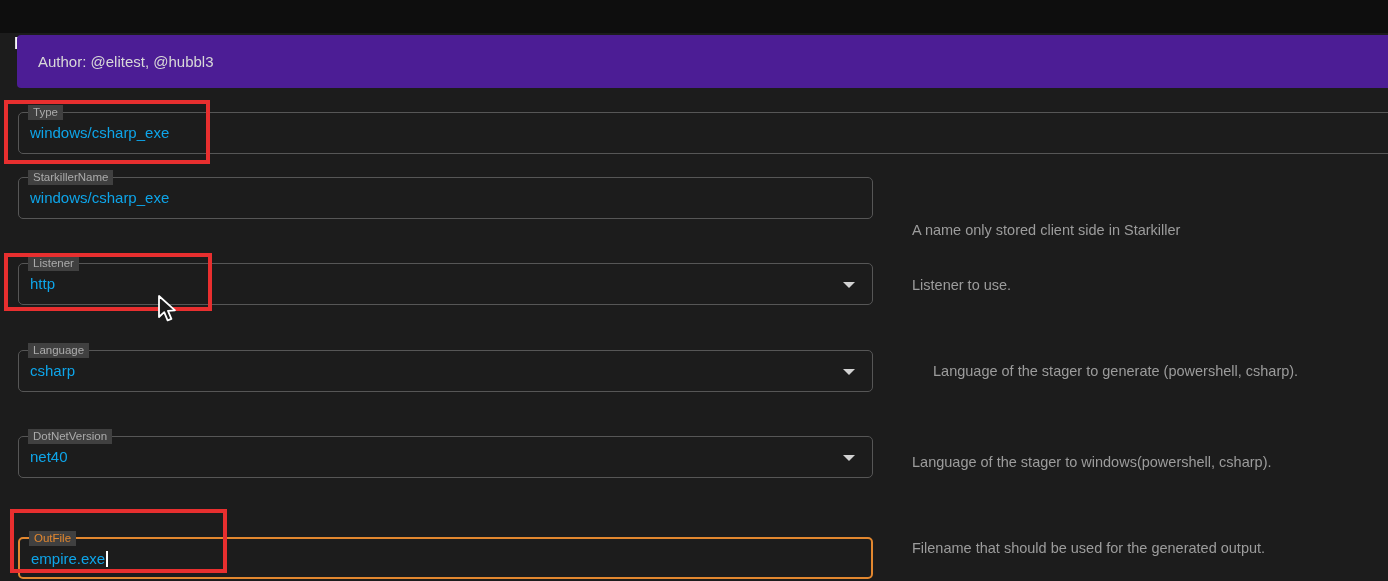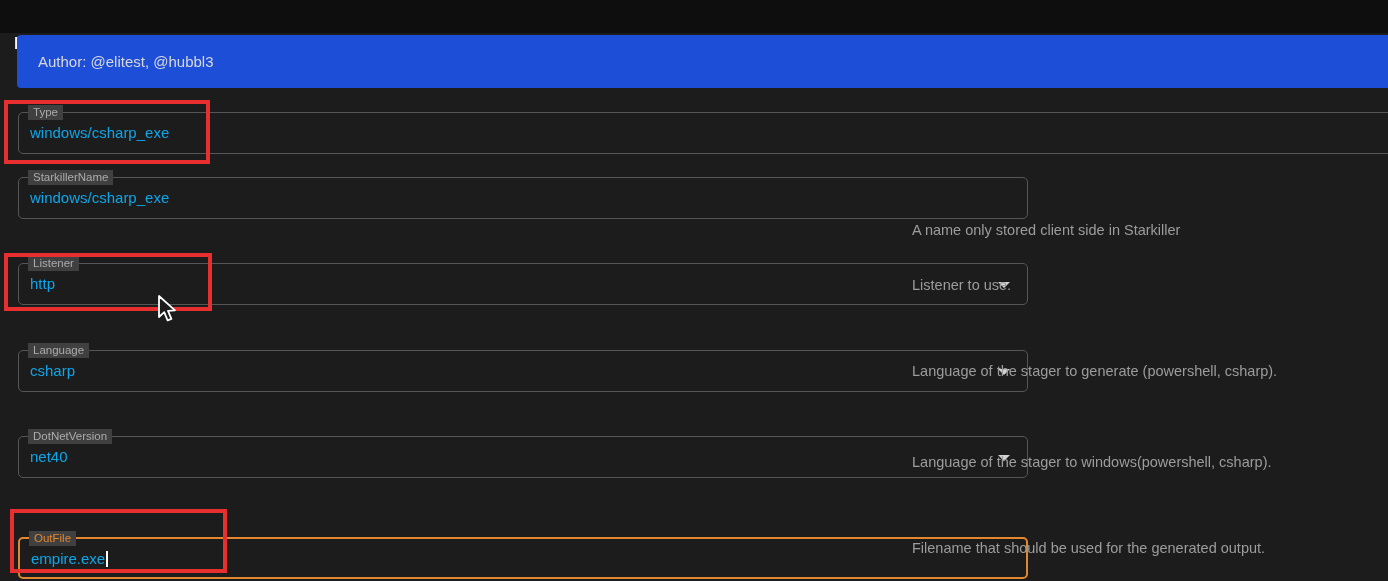--- a/index.html
+++ b/index.html
@@ -13,32 +13,32 @@
   .topbar {
     position:absolute; top:0; left:0; right:0; height:33px;
     background:#0e0e0e;
   }
   .page-title {
     position:absolute; left:14px; top:6px;
     font-size:17px; font-weight:bold; color:#f5f5f5; letter-spacing:0.2px;margin-top:28px;
   }
   .author-panel {
     position:absolute; left:17px; right:0; top:35px; height:53px;
-    background:#1d4ed8; border-radius:4px 0 0 4px;
+    background:#4c1d95; border-radius:4px 0 0 4px;
   }
   .author-text {
     position:absolute; left:21px; top:0; line-height:53px;
     font-size:15px; color:#d8d8d8;
   }
   .field {
     position:absolute; left:18px; height:42px;
     border:1px solid #565656; border-radius:5px;
     background:transparent;
   }
-  .field-std { width:1010px; }
+  .field-std { width:855px; }
   .field-full { right:-6px; }
   .field-label {
     position:absolute; top:-8px; left:9px;
     background:#404040; padding:0 5px;
     font-size:11.5px; color:#ababab; line-height:15px;
   }
   .field-value {
     position:absolute; left:11px; top:11px;
     font-size:15px; color:#0ea5e9; white-space:nowrap;
   }
@@ -92,21 +92,21 @@
   <span class="field-value">http</span>
   <span class="select-arrow"></span>
 </div>
 <div class="help-text" style="top:277px;">Listener to use.</div>
 
 <div class="field field-std" style="top:350px;padding-left:44px;">
   <span class="field-label">Language</span>
   <span class="field-value">csharp</span>
   <span class="select-arrow"></span>
 </div>
-<div class="help-text" style="top:363px;">Language of the stager to generate (powershell, csharp).</div>
+<div class="help-text" style="top:363px;margin-left:21px;">Language of the stager to generate (powershell, csharp).</div>
 
 <div class="field field-std" style="top:436px;">
   <span class="field-label">DotNetVersion</span>
   <span class="field-value">net40</span>
   <span class="select-arrow"></span>
 </div>
 <div class="help-text" style="top:454px;">Language of the stager to windows(powershell, csharp).</div>
 
 <div class="field field-std field-focused" style="top:521px;">
   <span class="field-label">OutFile</span>

